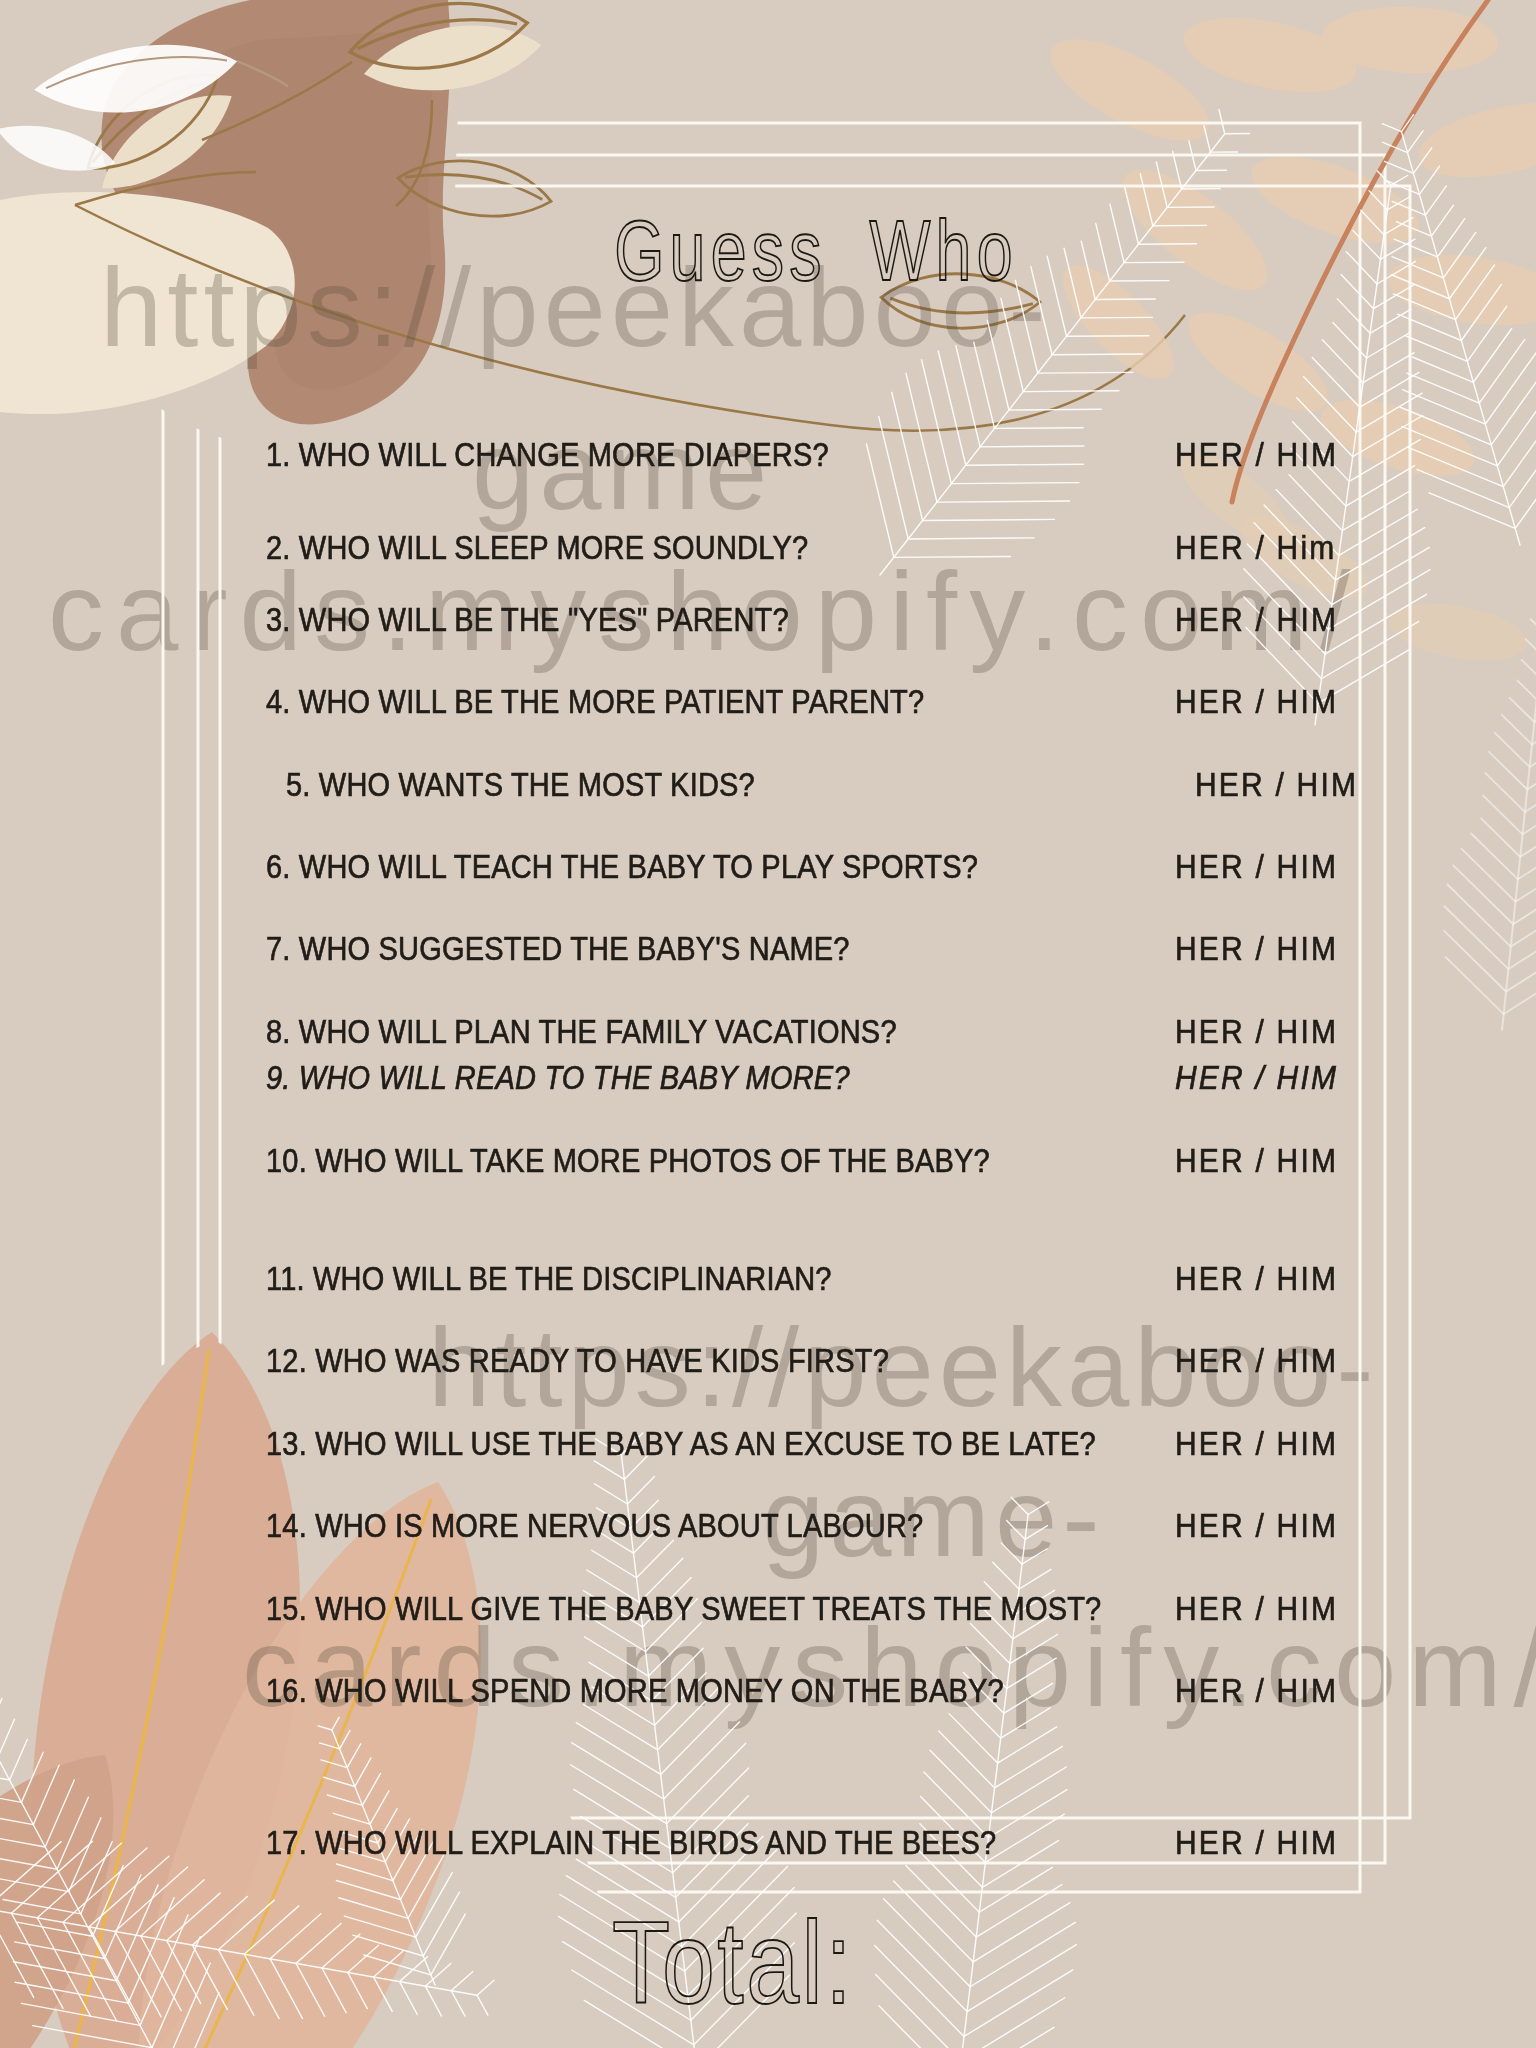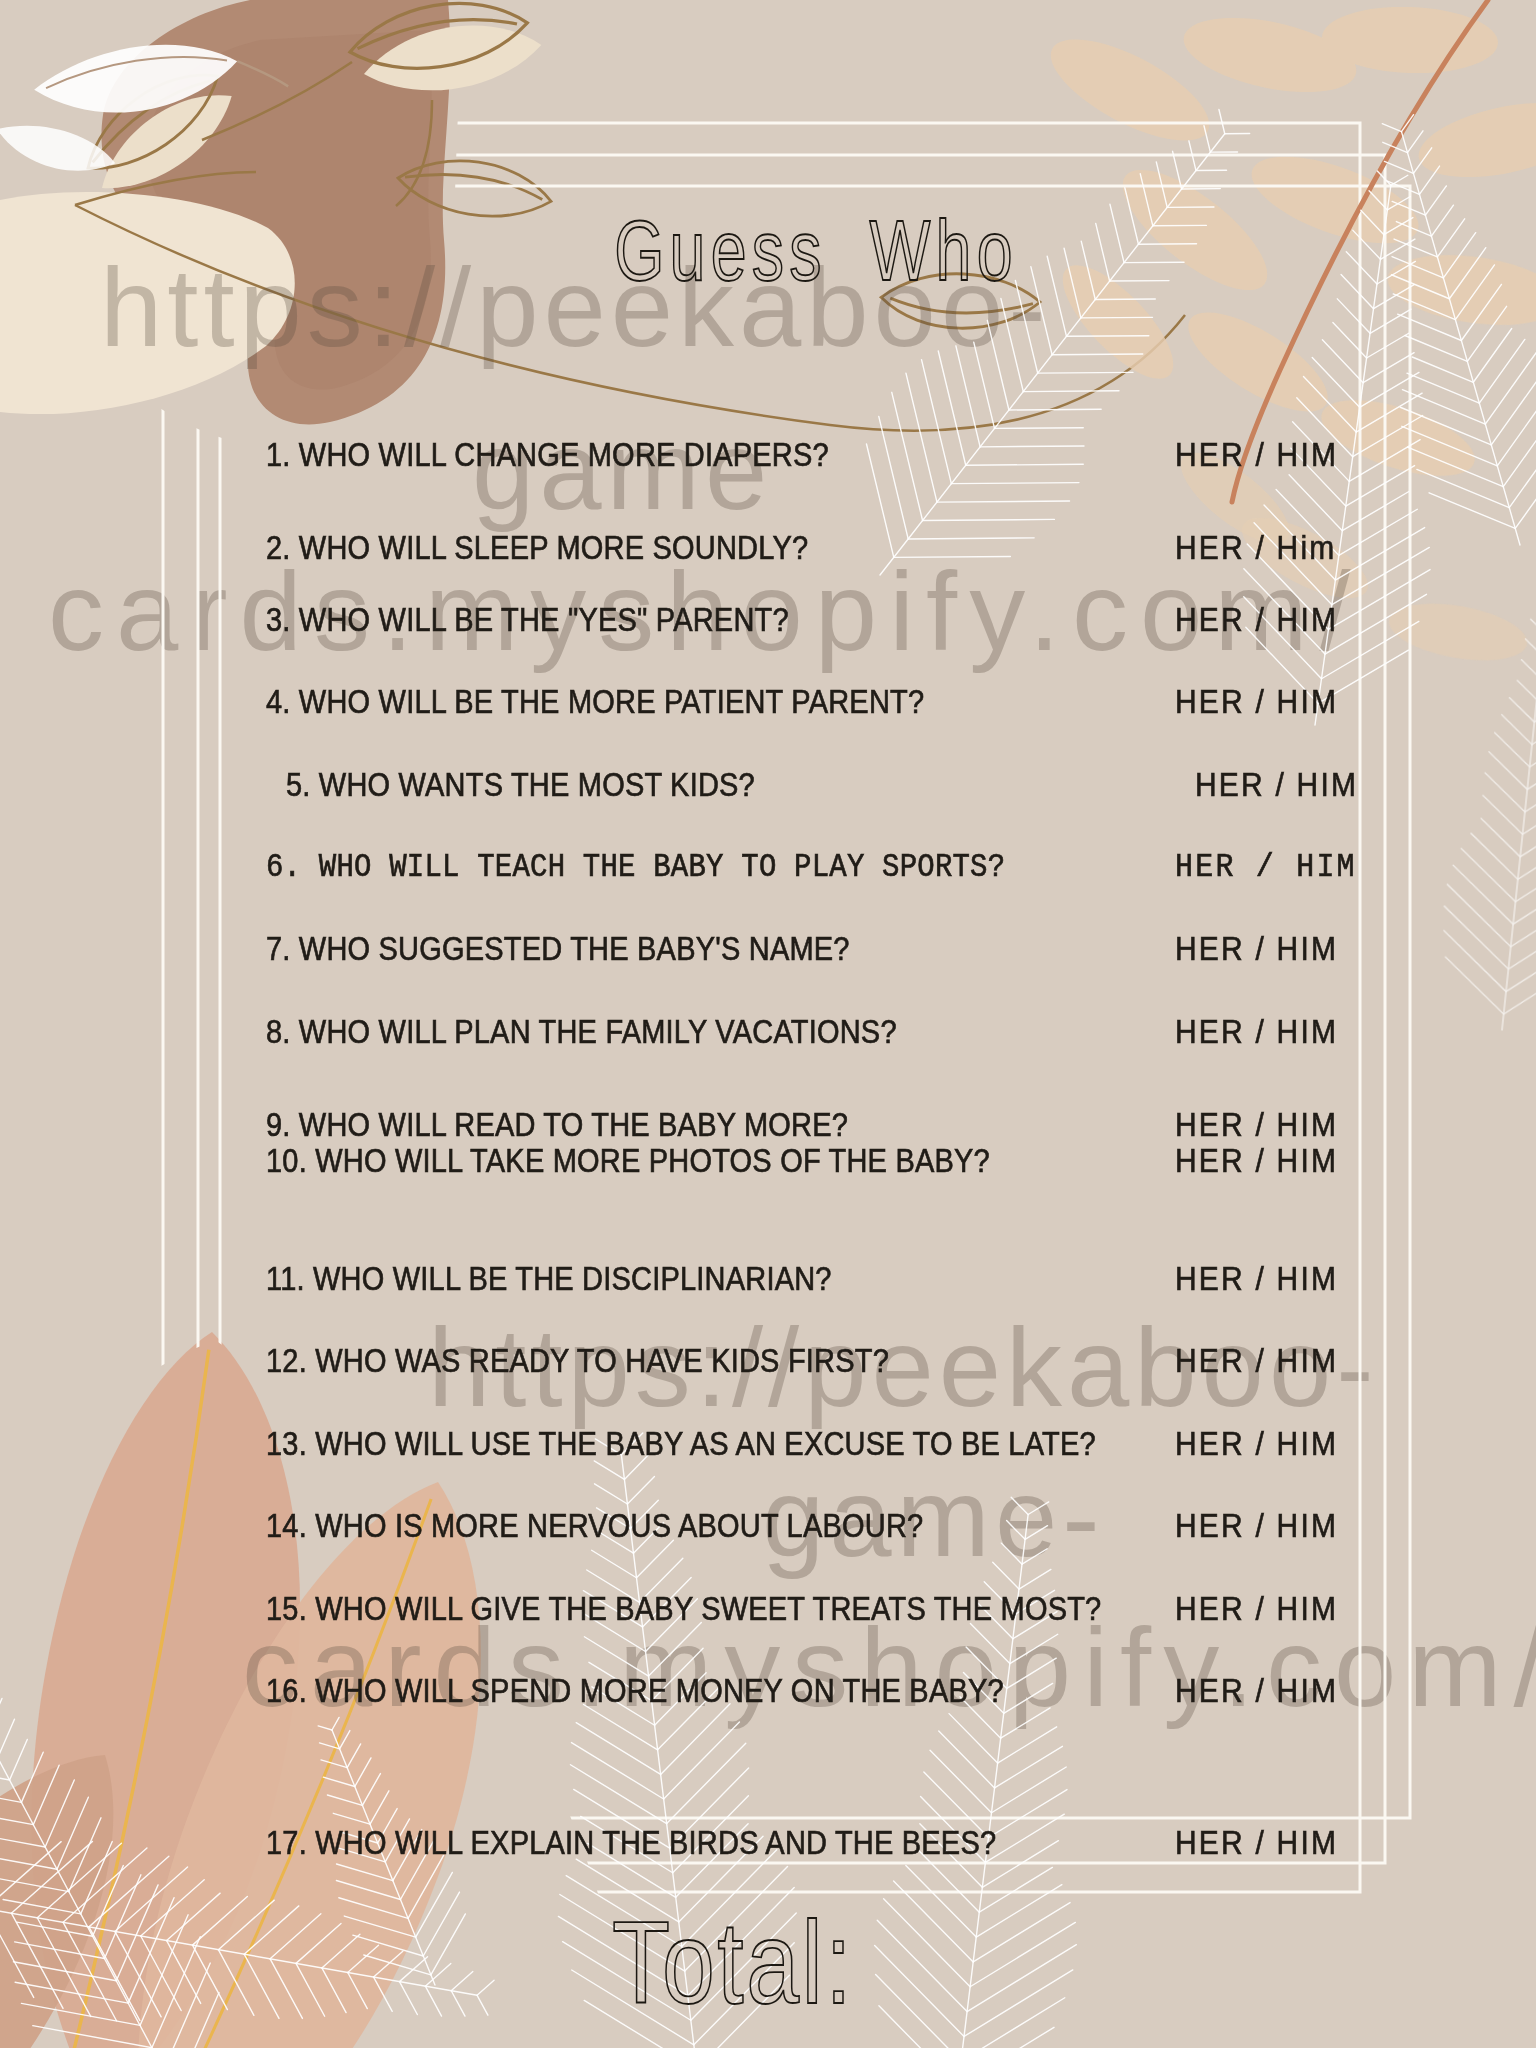--- a/index.html
+++ b/index.html
@@ -570,24 +570,24 @@
       <text class="hairline" transform="translate(733,2003) scale(0.82,1)" text-anchor="middle" font-size="116" letter-spacing="3">Total:</text>
     </svg>
 
 
     <div id="questions-list">
         <div class="qrow" style="top: 0px;"><span class="qtext">1. WHO WILL CHANGE MORE DIAPERS?</span><span class="atext">HER / HIM</span></div>
         <div class="qrow" style="top: 93px;"><span class="qtext">2. WHO WILL SLEEP MORE SOUNDLY?</span><span class="atext">HER / Him</span></div>
         <div class="qrow" style="top: 164.8px;"><span class="qtext">3. WHO WILL BE THE "YES" PARENT?</span><span class="atext">HER / HIM</span></div>
         <div class="qrow" style="top: 247.2px;"><span class="qtext">4. WHO WILL BE THE MORE PATIENT PARENT?</span><span class="atext">HER / HIM</span></div>
         <div class="qrow" style="top: 329.6px; margin-left: 20px;"><span class="qtext">5. WHO WANTS THE MOST KIDS?</span><span class="atext">HER / HIM</span></div>
-        <div class="qrow" style="top: 412px; font-family: Liberation Mono, monospace;"><span class="qtext">6. WHO WILL TEACH THE BABY TO PLAY SPORTS?</span><span class="atext">HER / HIM</span></div>
+        <div class="qrow" style="top: 412px;"><span class="qtext">6. WHO WILL TEACH THE BABY TO PLAY SPORTS?</span><span class="atext">HER / HIM</span></div>
         <div class="qrow" style="top: 494.4px;"><span class="qtext">7. WHO SUGGESTED THE BABY'S NAME?</span><span class="atext">HER / HIM</span></div>
         <div class="qrow" style="top: 576.8px;"><span class="qtext">8. WHO WILL PLAN THE FAMILY VACATIONS?</span><span class="atext">HER / HIM</span></div>
-        <div class="qrow" style="top: 670px;"><span class="qtext">9. WHO WILL READ TO THE BABY MORE?</span><span class="atext">HER / HIM</span></div>
+        <div class="qrow" style="top: 623px; font-style: italic;"><span class="qtext">9. WHO WILL READ TO THE BABY MORE?</span><span class="atext">HER / HIM</span></div>
         <div class="qrow" style="top: 706px;"><span class="qtext">10. WHO WILL TAKE MORE PHOTOS OF THE BABY?</span><span class="atext">HER / HIM</span></div>
         <div class="qrow" style="top: 824px;"><span class="qtext">11. WHO WILL BE THE DISCIPLINARIAN?</span><span class="atext">HER / HIM</span></div>
         <div class="qrow" style="top: 906.4px;"><span class="qtext">12. WHO WAS READY TO HAVE KIDS FIRST?</span><span class="atext">HER / HIM</span></div>
         <div class="qrow" style="top: 988.8px;"><span class="qtext">13. WHO WILL USE THE BABY AS AN EXCUSE TO BE LATE?</span><span class="atext">HER / HIM</span></div>
         <div class="qrow" style="top: 1071.2px;"><span class="qtext">14. WHO IS MORE NERVOUS ABOUT LABOUR?</span><span class="atext">HER / HIM</span></div>
         <div class="qrow" style="top: 1153.6px;"><span class="qtext">15. WHO WILL GIVE THE BABY SWEET TREATS THE MOST?</span><span class="atext">HER / HIM</span></div>
         <div class="qrow" style="top: 1236px;"><span class="qtext">16. WHO WILL SPEND MORE MONEY ON THE BABY?</span><span class="atext">HER / HIM</span></div>
         <div class="qrow" style="top: 1388px;"><span class="qtext">17. WHO WILL EXPLAIN THE BIRDS AND THE BEES?</span><span class="atext">HER / HIM</span></div>
       </div>
   </div>

